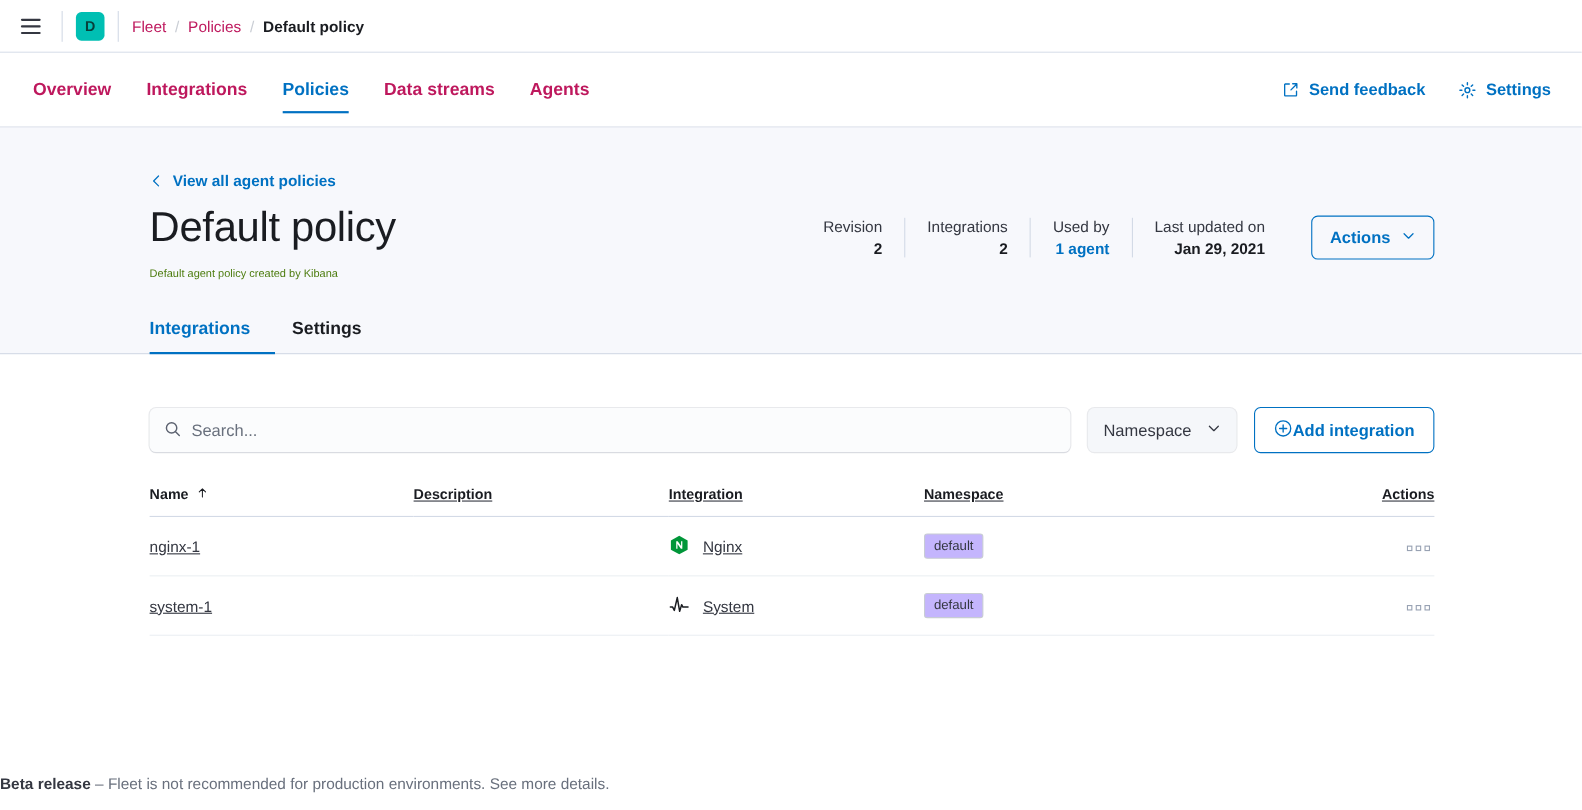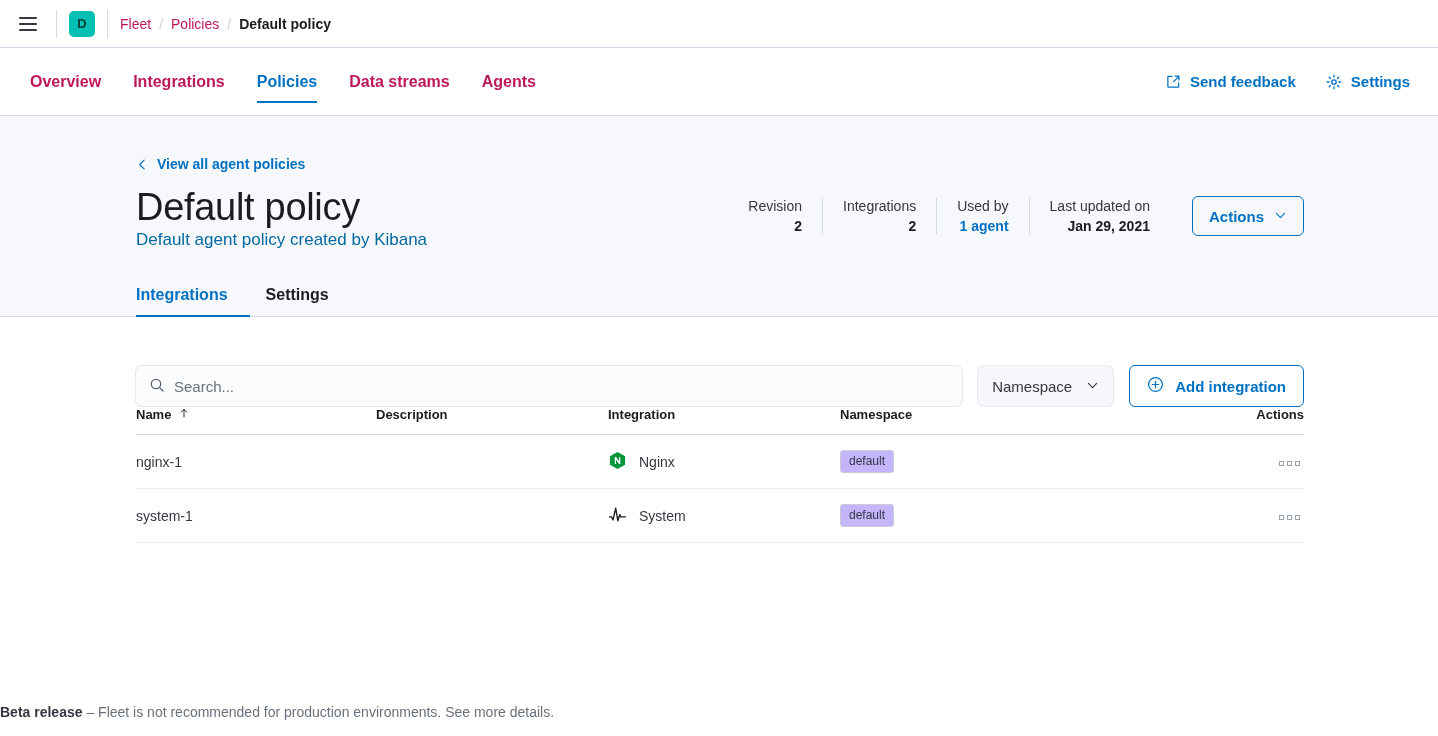--- a/index.html
+++ b/index.html
@@ -161,22 +161,23 @@
     justify-content: space-between;
   }
   .page-title {
     font-size: 38px;
     line-height: 46px;
     font-weight: 400;
     color: #1a1c21;
     letter-spacing: -0.3px;
   }
   .page-subtitle {
-    font-size: 17px;
-    color: #0369a1;
+    font-size: 10px;
+    color: #4d7c0f;
+    margin-top: 14px;
   }
 
   .header-right {
     display: flex;
     align-items: center;
     gap: 0;
     padding-top: 12px;
   }
   .stat {
     padding: 0 20px;
@@ -298,29 +299,30 @@
     padding: 0 17px;
     border: 1px solid #0071c2;
     border-radius: 6px;
     background: #fff;
     color: #0071c2;
     font-size: 15px;
     font-weight: 700;
     font-family: "Liberation Sans", sans-serif;
     display: flex;
     align-items: center;
-    gap: 11px;
     cursor: pointer;
     white-space: nowrap;
   }
 
   
   .itable {
     width: 100%;
     border-collapse: collapse;
+    margin-top: 30px;
+    text-decoration: underline;
   }
   .itable th {
     text-align: left;
     font-size: 13px;
     font-weight: 700;
     color: #1a1c21;
     padding: 0 0 12px 0;
     border-bottom: 1px solid #d3dae6;
     white-space: nowrap;
   }

